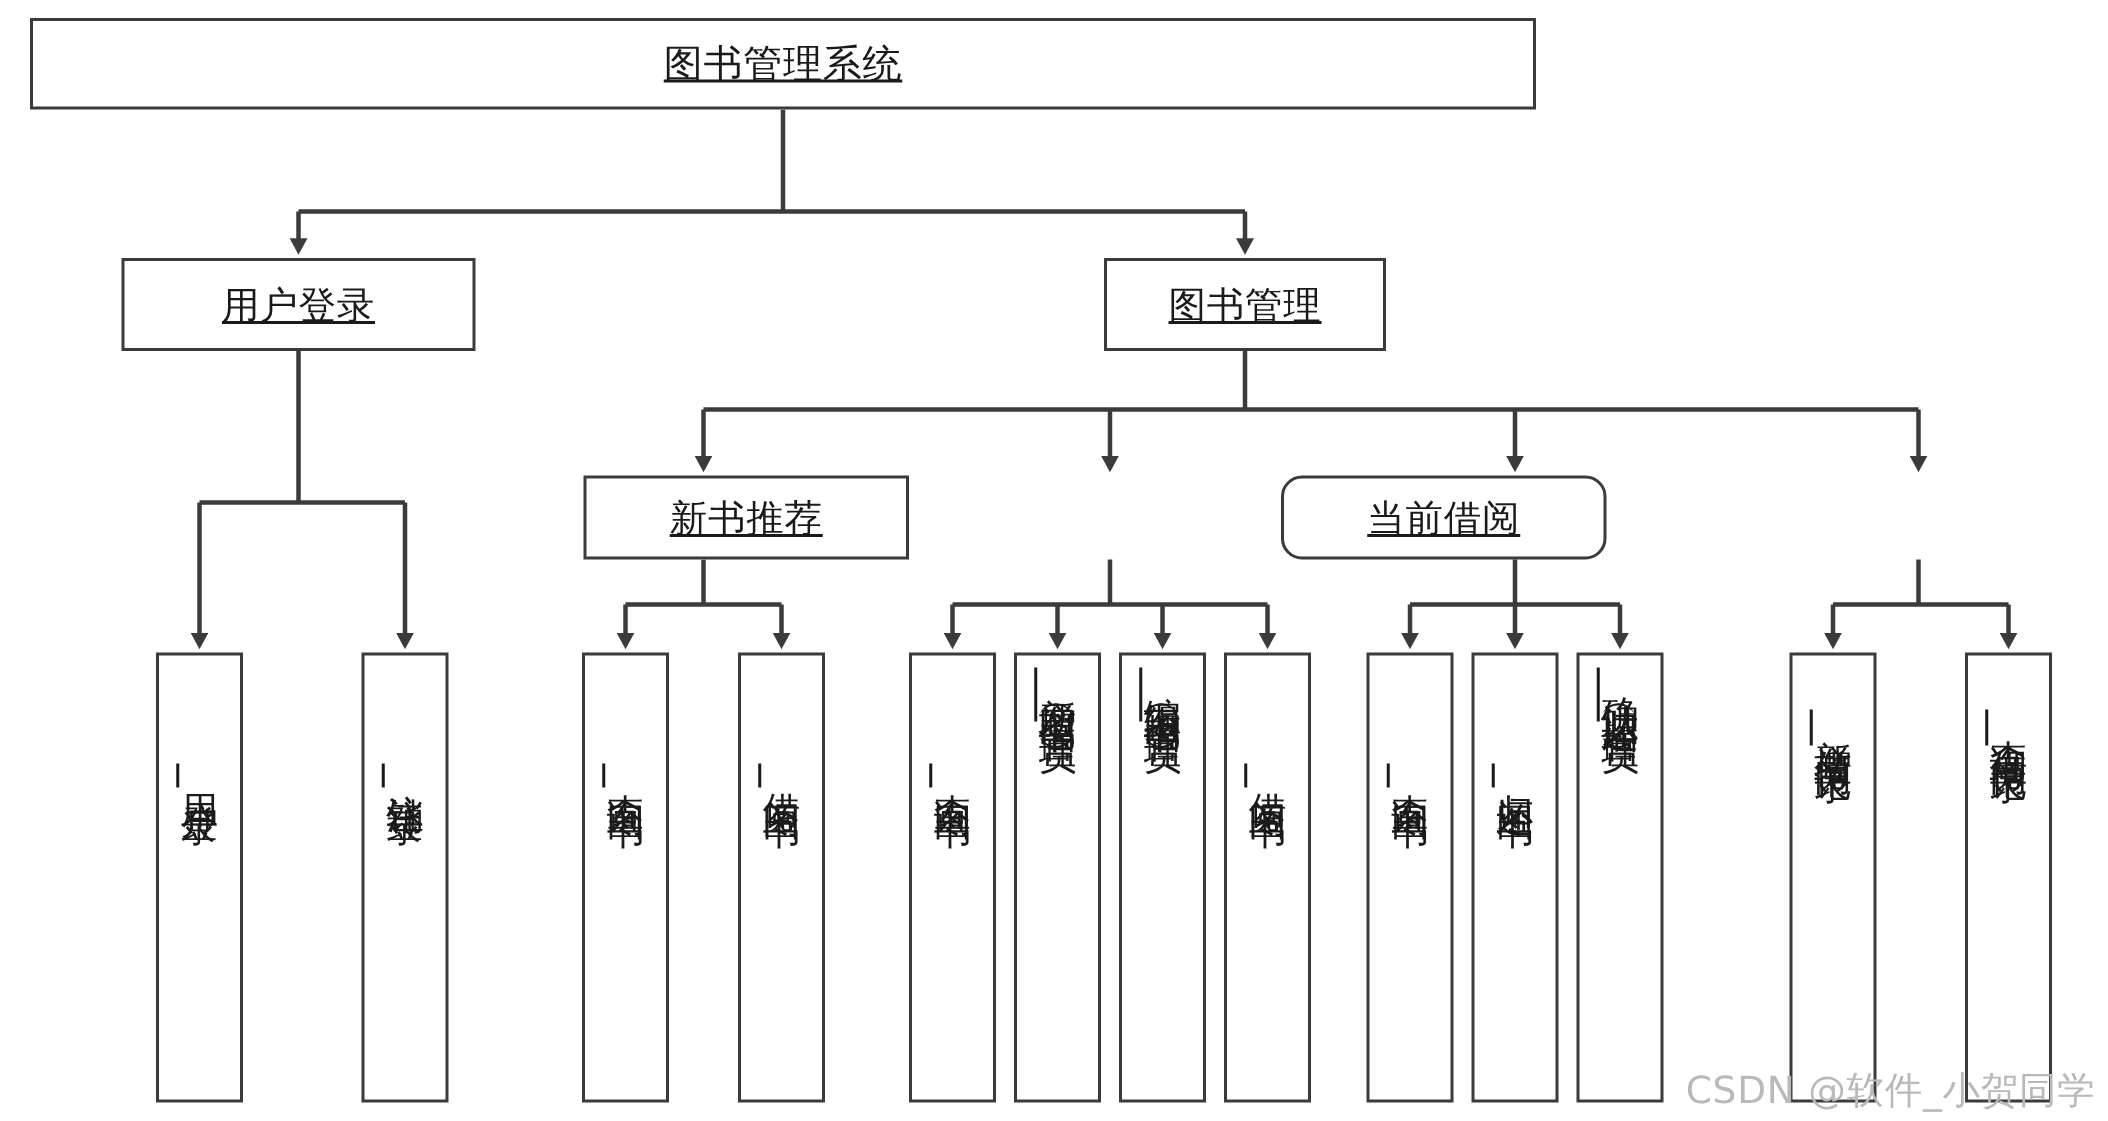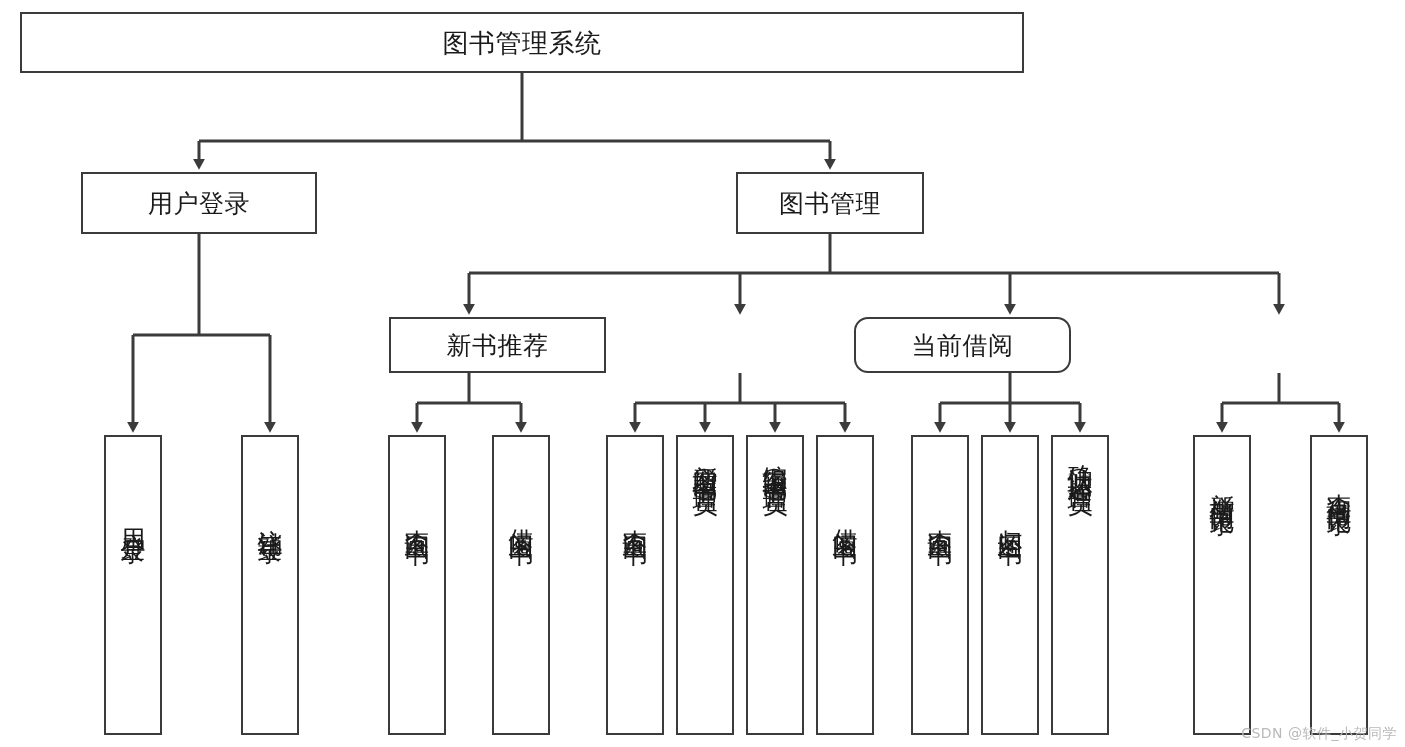--- a/index.html
+++ b/index.html
@@ -28,20 +28,21 @@
   }
   .node {
     position: absolute;
     box-sizing: border-box;
     background: #ffffff;
     border: 2px solid #3b3b3b;
     display: flex;
     align-items: center;
     justify-content: center;
     color: #1a1a1a;
+    text-decoration: underline;
   }
   .node .label {
     display: block;
     text-align: center;
     line-height: 1.0;
     white-space: nowrap;
   }
   
   .node.horiz .label {
     font-size: 25px;
@@ -70,21 +71,21 @@
   .node.vert.midlow .label {
     margin-top: 32px;
   }
   .node.vert.high .label {
     margin-top: 4px;
   }
   #watermark {
     position: absolute;
     right: 8px;
     bottom: 4px;
-    font-size: 14px;
+    font-size: 25px;
     color: #b9b9b9;
     letter-spacing: 0.5px;
     white-space: nowrap;
     font-family: "DejaVu Sans", "Liberation Sans", sans-serif;
     margin-left: 25px;
   }
 </style>
 </head>
 <body>
 

